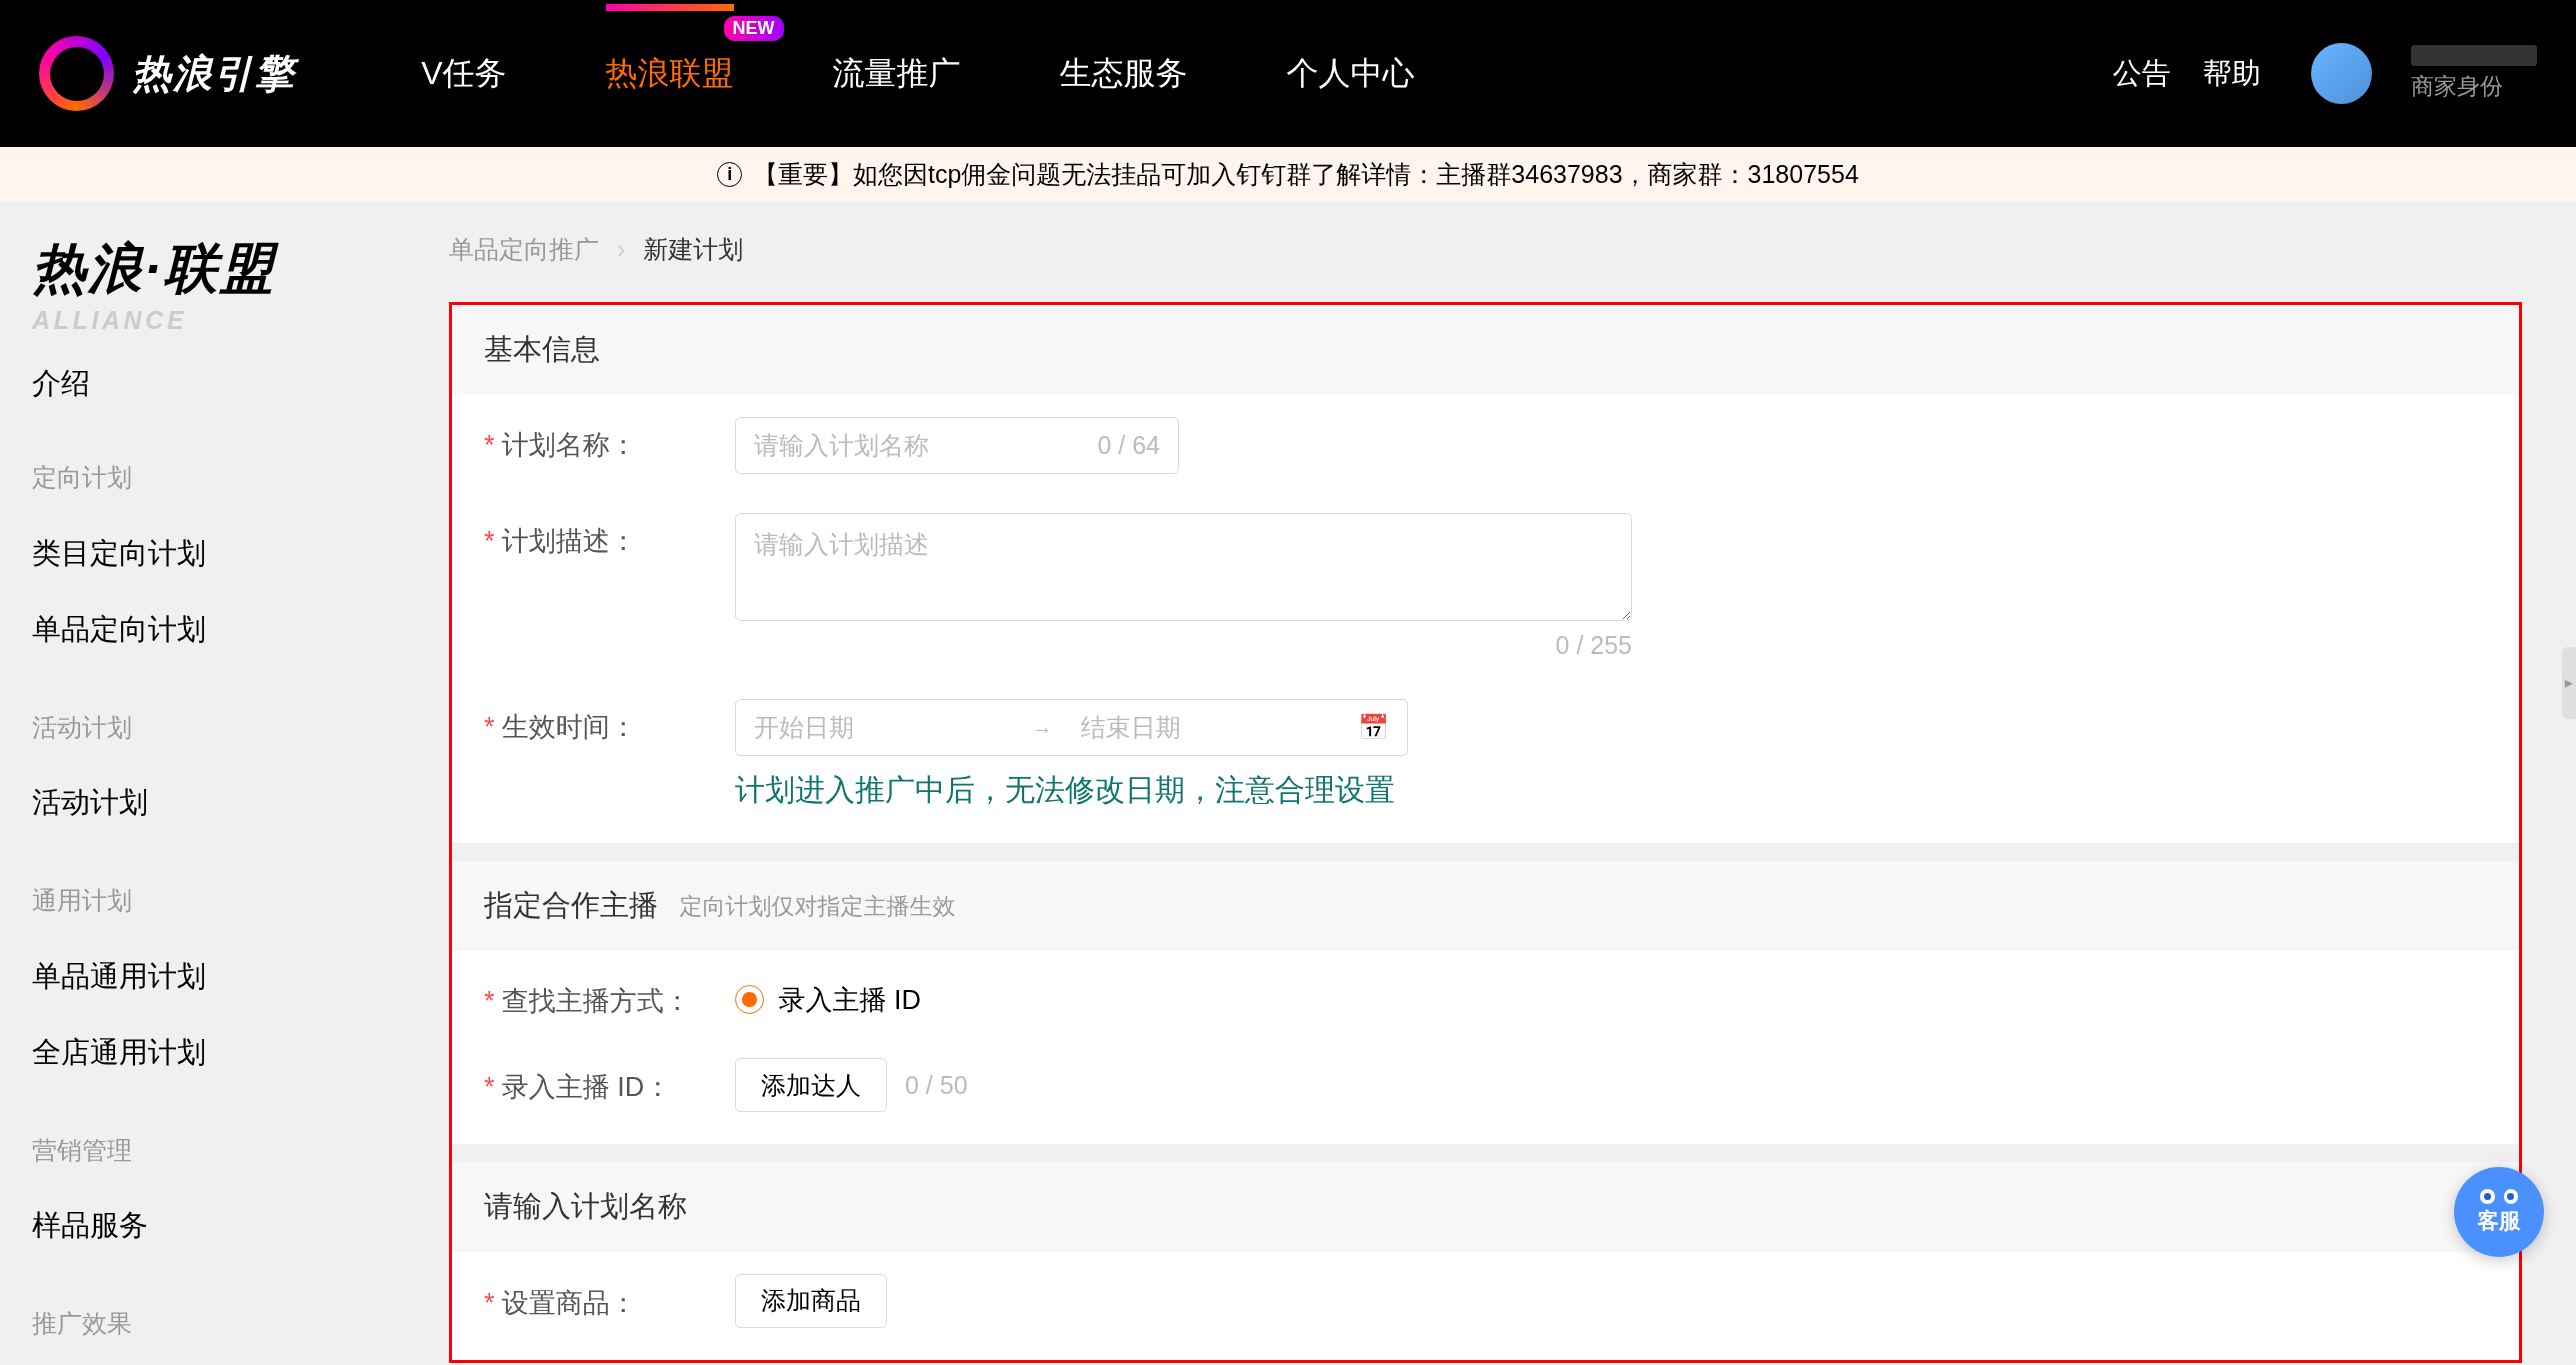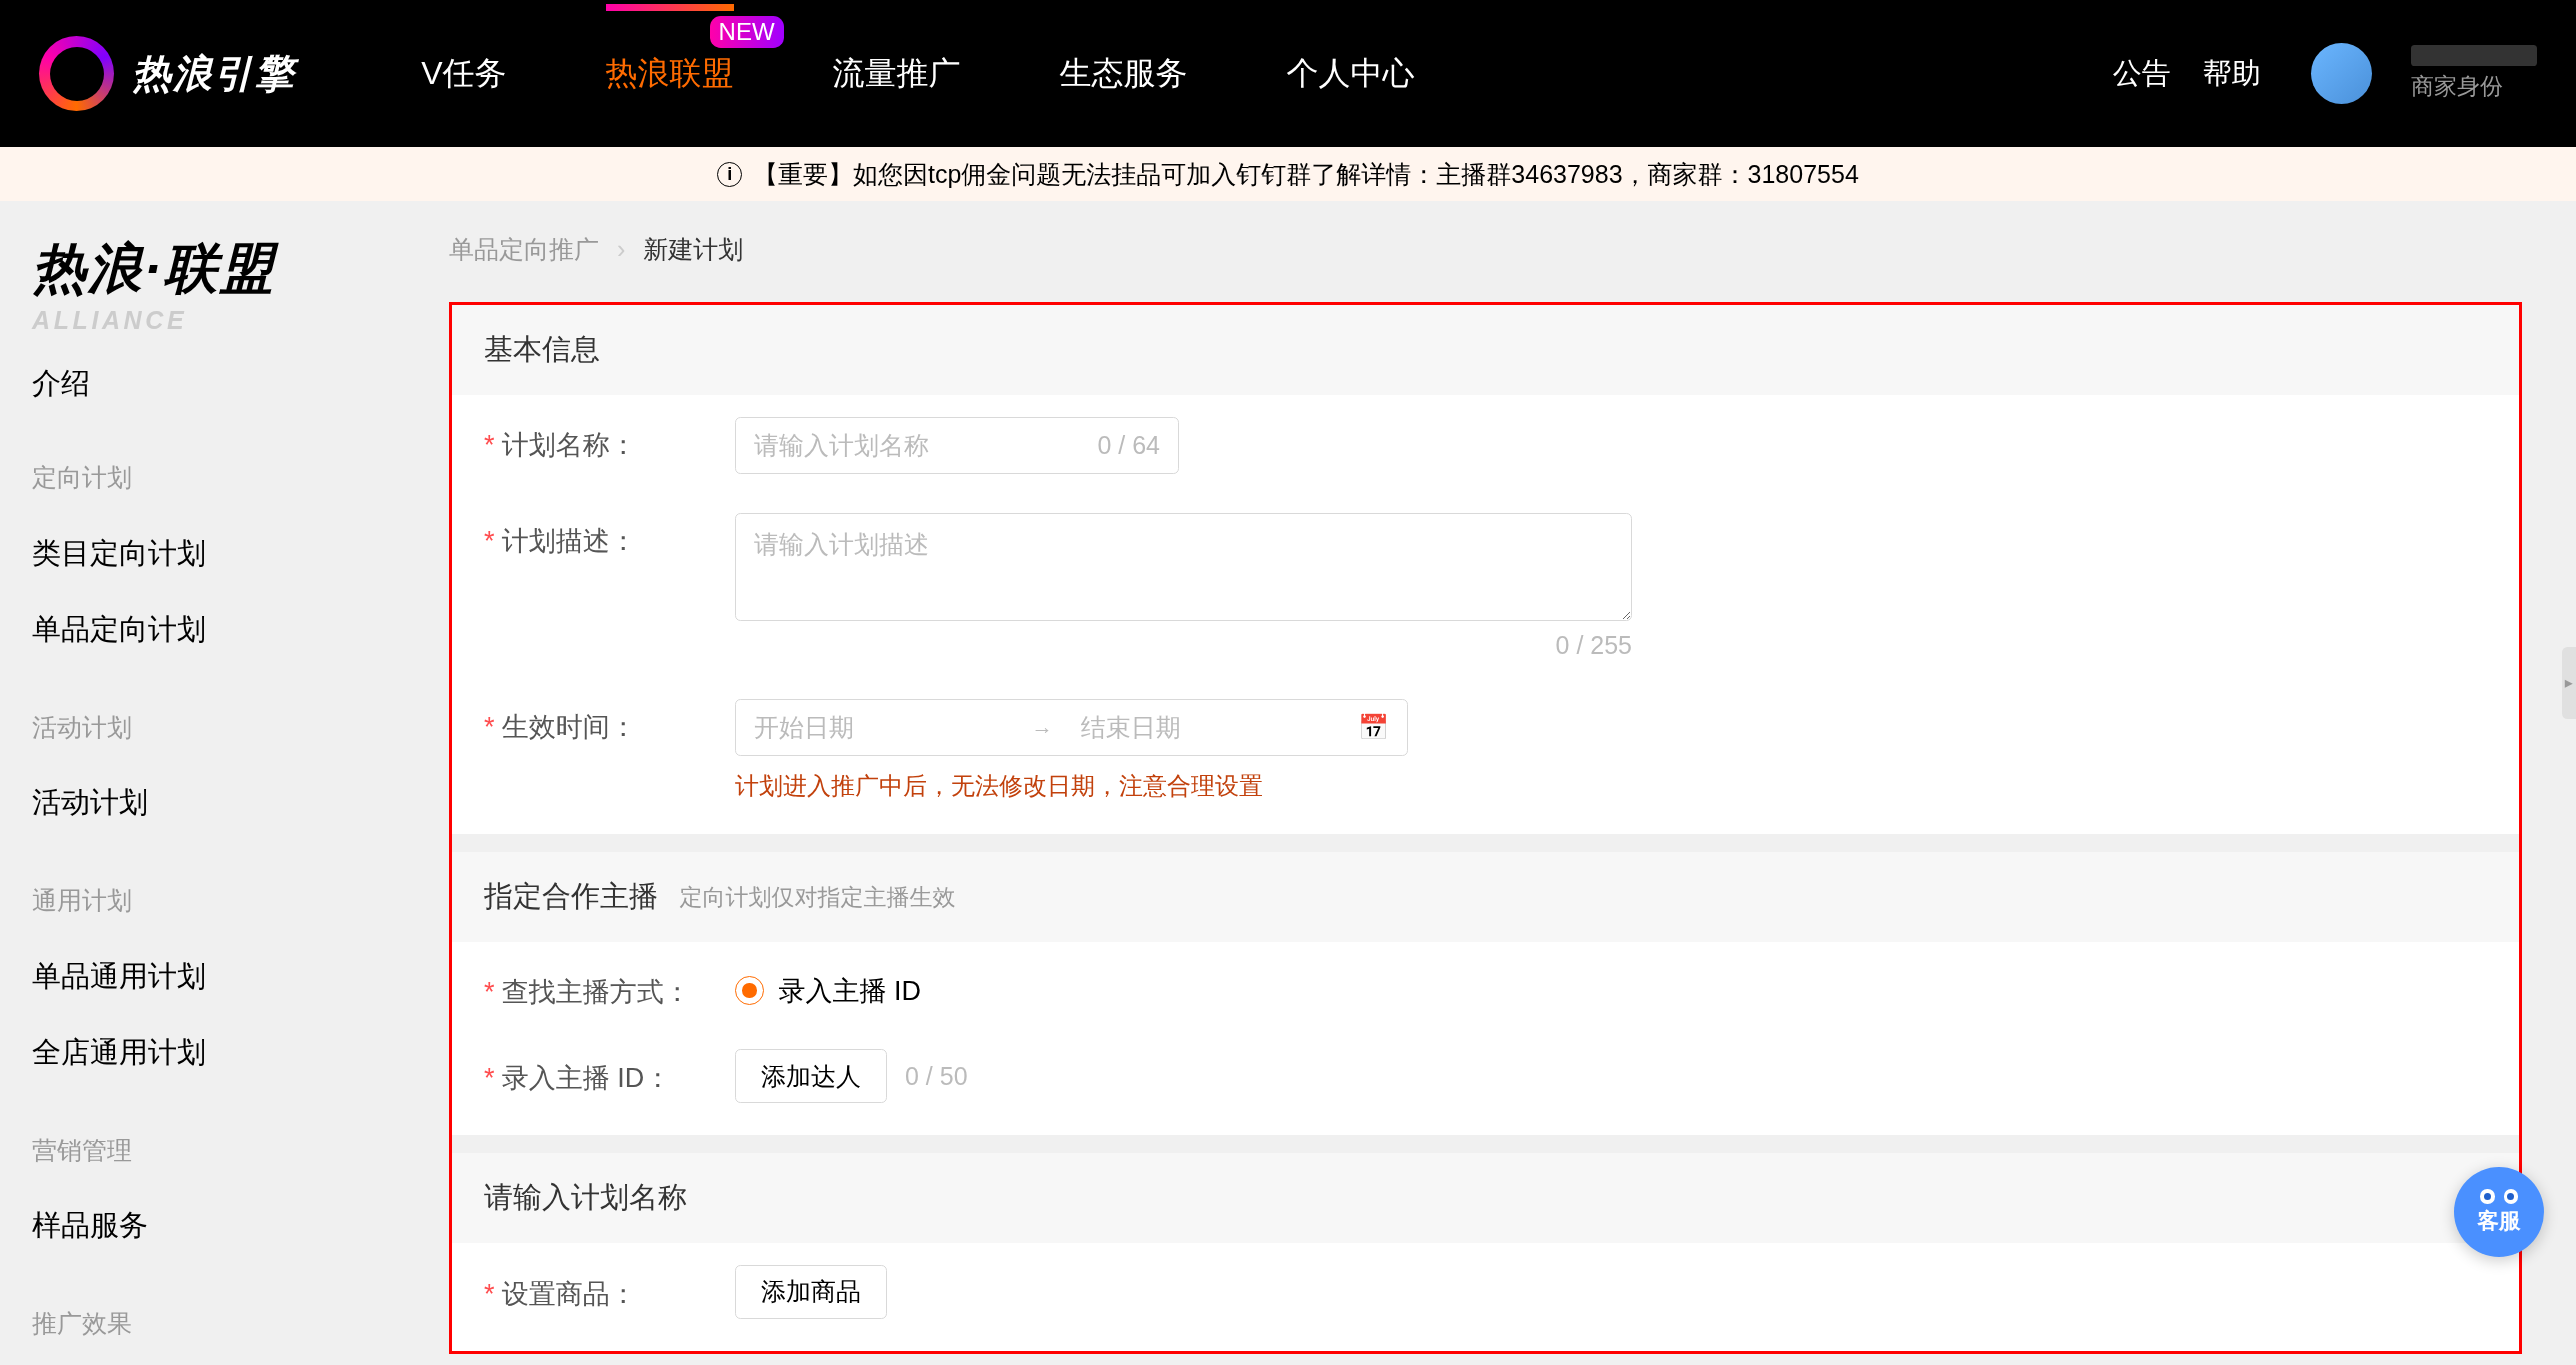--- a/index.html
+++ b/index.html
@@ -8,21 +8,21 @@
     
     .top-nav { background: #000; height: 147px; display: flex; align-items: center; padding: 0 39px; }
     .logo-wrap { display: flex; align-items: center; gap: 18px; }
     .logo-circle { width: 75px; height: 75px; border-radius: 50%; background: conic-gradient(from 180deg, #ff6b00, #ff00aa, #8000ff, #ff6b00); display: flex; align-items: center; justify-content: center; }
     .logo-inner { width: 54px; height: 54px; border-radius: 50%; background: #000; }
     .logo-text { color: #fff; font-size: 39px; font-weight: 700; font-style: italic; letter-spacing: 1.8px; }
     .nav-items { display: flex; gap: 99px; margin-left: 126px; flex: 1; }
     .nav-item { color: #fff; font-size: 32px; font-weight: 500; position: relative; cursor: pointer; padding-top: 48px; padding-bottom: 48px; }
     .nav-item.active { color: #ff6b00; }
     .nav-item.active::before { content: ''; position: absolute; top: 0; left: 50%; transform: translateX(-50%); width: 100%; height: 7.2px; background: linear-gradient(90deg, #ff00aa, #ff6b00); }
-    .nav-badge { position: absolute; top: 12.6px; right: -50px; background: linear-gradient(90deg, #ff00aa, #a000ff); color: #fff; font-size: 24px; padding: 1.8px 9px; border-radius: 10.8px; font-weight: 400; text-align: center; }
+    .nav-badge { position: absolute; top: 12.6px; right: -50px; background: linear-gradient(90deg, #ff00aa, #a000ff); color: #fff; font-size: 18px; padding: 1.8px 9px; border-radius: 10.8px; font-weight: 700; text-align: center; }
     .nav-right { display: flex; align-items: center; gap: 32px; }
     .nav-link { color: #fff; font-size: 29px; cursor: pointer; }
     .avatar { width: 61px; height: 61px; border-radius: 50%; background: linear-gradient(135deg, #6bb6ff, #4a90d9); margin-left: 18px; }
     .user-info { display: flex; flex-direction: column; margin-left: 7.2px; }
     .user-name { background: #333; width: 126px; height: 21.5px; border-radius: 3.6px; }
     .user-role { color: #999; font-size: 23px; margin-top: 5.4px; }
     
     
     .notice-bar { background: #fff5ee; height: 54px; display: flex; align-items: center; justify-content: center; font-size: 25px; color: #000; }
     .notice-icon { width: 25px; height: 25px; border: 1.8px solid #000; border-radius: 50%; display: inline-flex; align-items: center; justify-content: center; margin-right: 10.8px; font-size: 18px; font-weight: bold; }
@@ -64,21 +64,21 @@
     .input-counter { color: #bbb; font-size: 25px; }
     
     .textarea-wrap { width: 897px; }
     .textarea { width: 100%; height: 108px; border: 0.9px solid #d9d9d9; border-radius: 5.4px; padding: 14.4px 18px; font-size: 25px; resize: vertical; outline: none; font-family: inherit; }
     .textarea-counter { text-align: right; color: #bbb; font-size: 25px; margin-top: 7.2px; }
     
     .date-range { width: 673px; height: 57px; border: 0.9px solid #d9d9d9; border-radius: 5.4px; padding: 0 18px; display: flex; align-items: center; gap: 28px; background: #fff; }
     .date-input { flex: 1; border: none; outline: none; font-size: 25px; color: #bbb; }
     .date-arrow { color: #bbb; font-size: 21.5px; }
     .date-icon { color: #bbb; font-size: 25px; }
-    .field-hint { font-size: 24px; color: #c2410c; margin-top: 14.4px; }
+    .field-hint { font-size: 30px; color: #0f766e; margin-top: 14.4px; }
     
     .radio-wrap { display: flex; align-items: center; gap: 14.4px; padding-top: 9px; }
     .radio-outer { width: 29px; height: 29px; border: 1.8px solid #ff6b00; border-radius: 50%; display: flex; align-items: center; justify-content: center; }
     .radio-inner { width: 14.4px; height: 14.4px; background: #ff6b00; border-radius: 50%; }
     .radio-label { font-size: 27px; }
     
     .btn-add { height: 54px; padding: 0 25px; border: 0.9px solid #d9d9d9; border-radius: 5.4px; background: #fff; font-size: 25px; cursor: pointer; display: inline-flex; align-items: center; }
     .add-counter { color: #bbb; font-size: 25px; margin-left: 18px; }
     .add-wrap { display: flex; align-items: center; }
     

